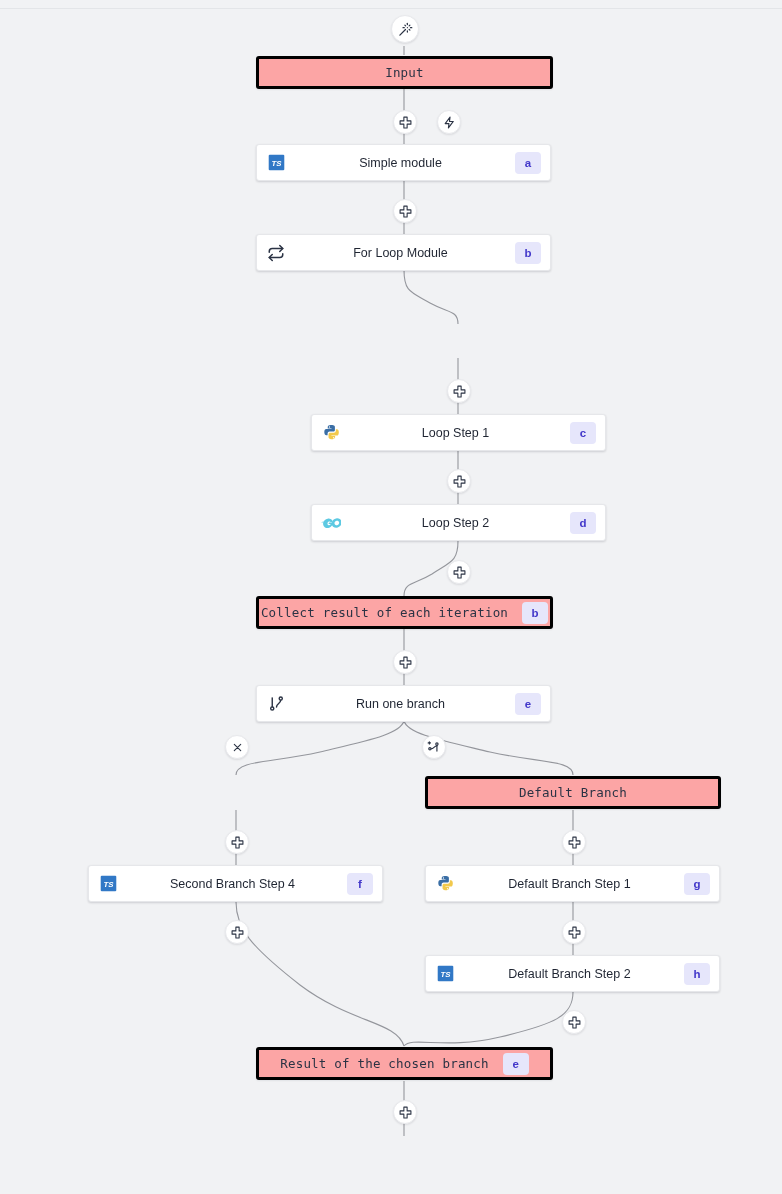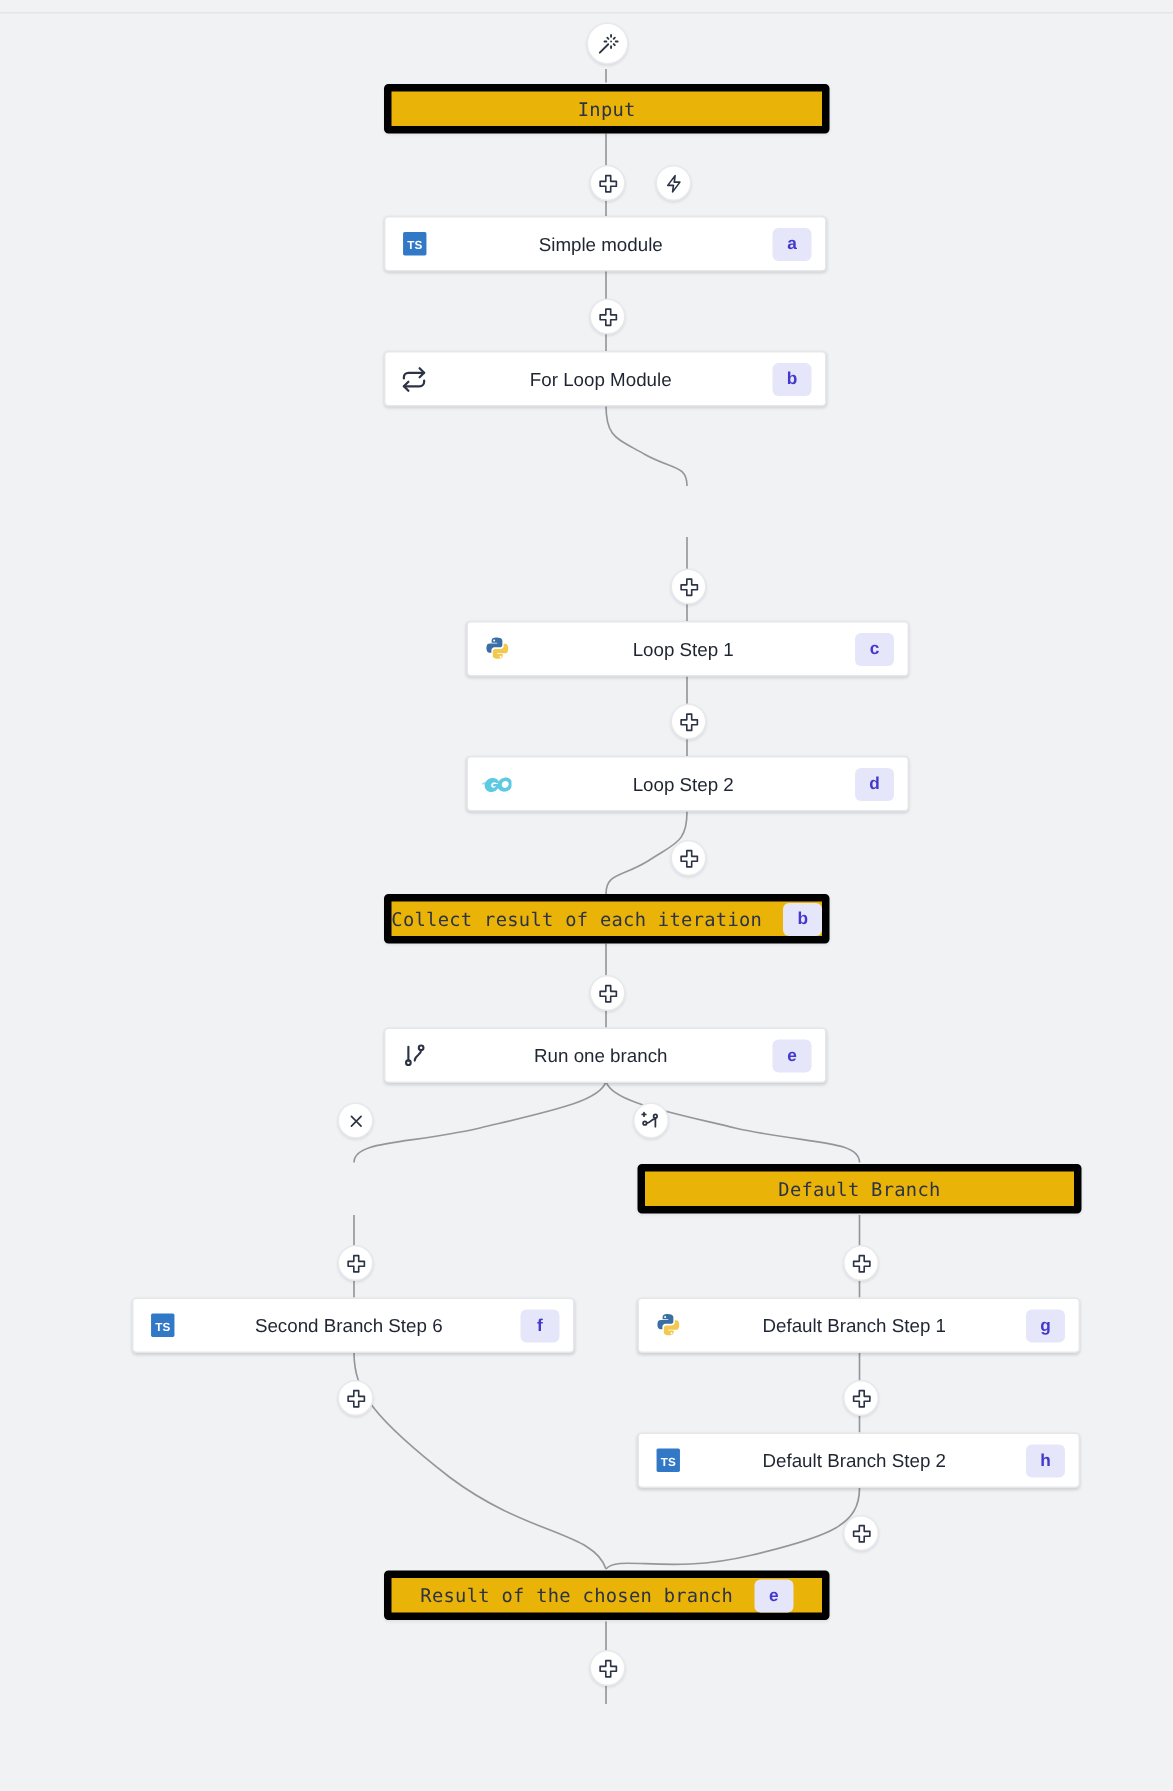--- a/index.html
+++ b/index.html
@@ -49,22 +49,22 @@
     border-radius: 3px;
   }
   .node.mod {
     background: #ffffff;
     border: 1px solid #e6e7ea;
     box-shadow: 0 1px 2px rgba(16,24,40,0.10), 0 1px 3px rgba(16,24,40,0.06);
     height: 37px;
     padding: 0 9px;
   }
   .node.frame {
-    background: #eab308;
-    border: 5px solid #000000;
+    background: #fca5a5;
+    border: 3px solid #000000;
     box-shadow: 0 1px 2px rgba(16,24,40,0.07);
     height: 33px;
     justify-content: center;
   }
   .node.frame.tall { height: 43px; }
   .node.plain {
     background: #ffffff;
     border: 1px solid #e6e7ea;
     box-shadow: 0 1px 2px rgba(16,24,40,0.10), 0 1px 3px rgba(16,24,40,0.06);
     height: 33px;
@@ -95,20 +95,21 @@
     gap: 12px;
   }
 
   .lang-icon {
     width: 20px;
     height: 20px;
     flex: 0 0 20px;
     display: flex;
     align-items: center;
     justify-content: center;
+    font-style: italic;
   }
 
   .badge {
     font-family: "Liberation Sans", sans-serif;
     font-weight: bold;
     font-size: 11.5px;
     color: #4338ca;
     background: #e6e6fb;
     border-radius: 4px;
     width: 26px;
@@ -347,21 +348,21 @@
     </svg>
   </div>
 
   <div class="node mod" style="left:88px; top:865px; width:295px;">
     <span class="lang-icon">
       <svg width="17" height="17" viewBox="0 0 24 24">
         <rect x="1" y="1" width="22" height="22" rx="1.5" fill="#3178c6"></rect>
         <text x="12" y="17" font-family="'Liberation Sans',sans-serif" font-size="11" font-weight="bold" fill="#ffffff" text-anchor="middle">TS</text>
       </svg>
     </span>
-    <span class="node-label-sans">Second Branch Step 6</span>
+    <span class="node-label-sans">Second Branch Step 4</span>
     <span class="badge">f</span>
   </div>
 
   <div class="node mod" style="left:425px; top:865px; width:295px;">
     <span class="lang-icon">
       <svg width="17" height="17" viewBox="0 0 24 24">
         <path d="M11.9 1.5c-1.9 0-3.5.3-4.3.9-.7.5-.9 1.1-.9 1.9v2h5.3v.7H4.9c-1.3 0-2.4.7-2.8 2.2-.4 1.6-.4 2.6 0 4.3.4 1.4 1.2 2.3 2.5 2.3h1.9v-2.4c0-1.4 1.3-2.7 2.8-2.7h5.2c1.3 0 2.3-1 2.3-2.3V4.3c0-1.2-1.1-2.1-2.3-2.4-1-.2-1.8-.4-2.6-.4zM9.1 3.2c.5 0 .9.4.9 1s-.4 1-.9 1-.9-.4-.9-1 .4-1 .9-1z" fill="#3a6ea5"></path>
         <path d="M18.1 7.1v2.3c0 1.5-1.3 2.8-2.8 2.8h-5.2c-1.2 0-2.3 1-2.3 2.3v4.3c0 1.2 1.1 2 2.3 2.3 1.5.4 2.9.5 4.7 0 1.1-.3 2.3-.9 2.3-2.3v-1.8h-5.2v-.7h7.8c1.3 0 1.8-.9 2.3-2.3.5-1.5.5-2.9 0-4.4-.3-1.3-1-2.3-2.3-2.3h-1.6zm-3 11.4c.5 0 .9.4.9 1s-.4 1-.9 1-.9-.4-.9-1 .4-1 .9-1z" fill="#f2c94c"></path>
       </svg>
     </span>

